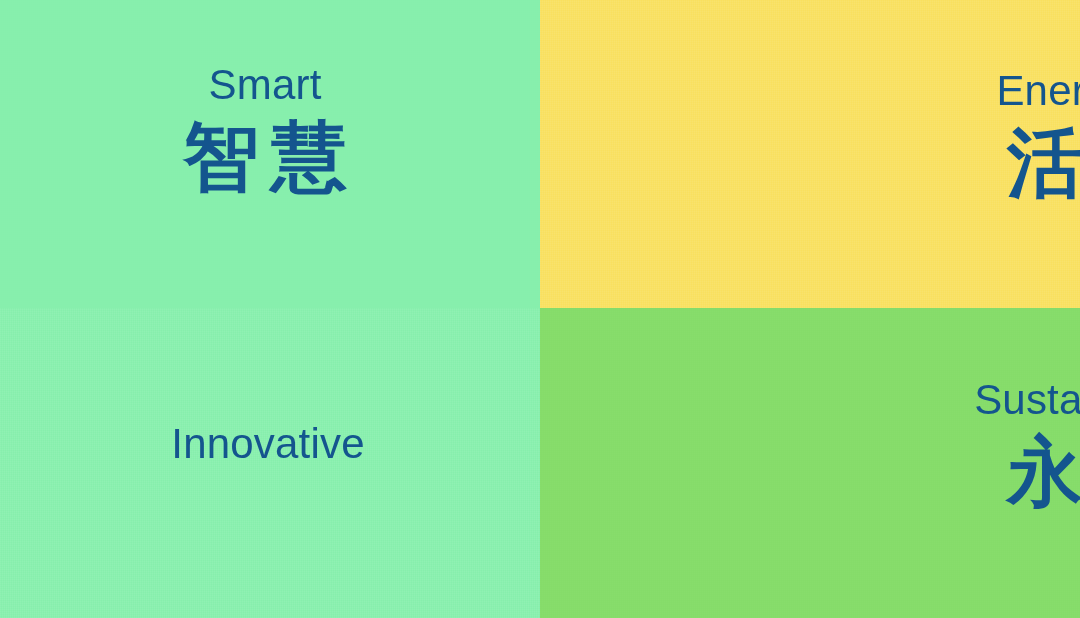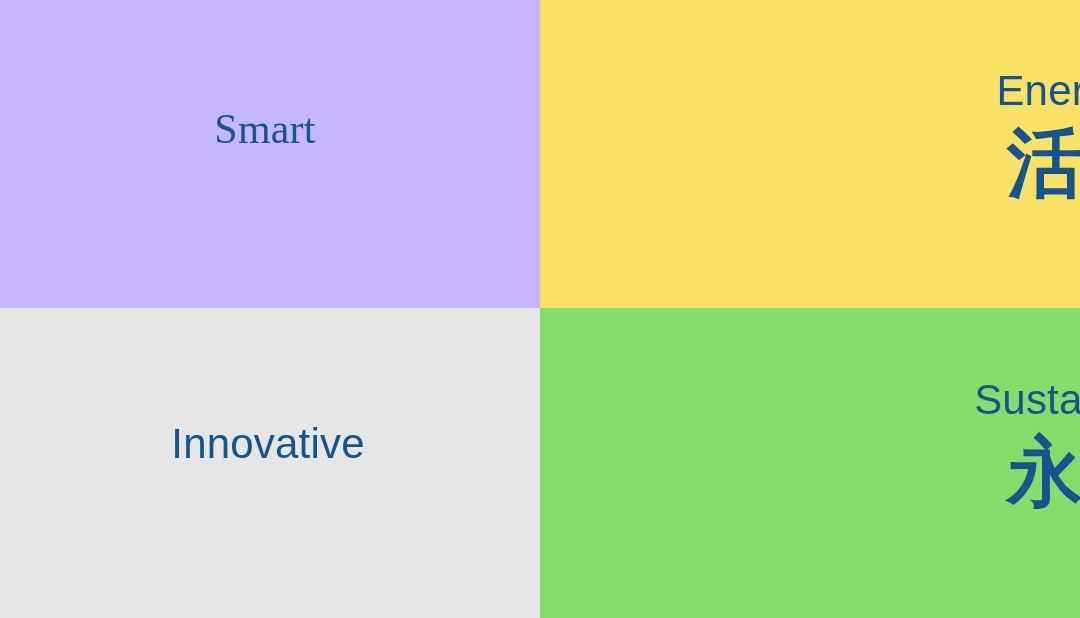--- a/index.html
+++ b/index.html
@@ -82,34 +82,35 @@
   .tr .zh-label { letter-spacing: 6px;  text-indent: 6px; }
   .bl .zh-label { letter-spacing: 0px; }
   .br .zh-label { letter-spacing: 4px;  text-indent: 4px; }
 </style>
 </head>
 <body>
 
 <div id="canvas" style="width: 1080px; height: 618px; color: rgb(20, 85, 142);">
   <div class="grid">
 
-    <div class="quadrant q-cyan tl" style="background-color: #c4b5fd; font-family: Liberation Serif, serif;">
+    <div class="quadrant q-cyan tl" style="background-color: #86efac;">
       <div class="text-block">
         <div class="en-label">Smart</div>
+        <div class="zh-label">智慧</div>
       </div>
     </div>
 
     <div class="quadrant q-yellow tr" style="background-color: rgb(249, 224, 94);">
       <div class="text-block">
         <div class="en-label">Energetic</div>
         <div class="zh-label">活力</div>
       </div>
     </div>
 
-    <div class="quadrant q-purple bl" style="background-color: #e5e5e5;">
+    <div class="quadrant q-purple bl" style="background-color: #86efac;">
       <div class="text-block">
         <div class="en-label">Innovative</div>
       </div>
     </div>
 
     <div class="quadrant q-green br" style="background-color: rgb(133, 220, 105);">
       <div class="text-block">
         <div class="en-label">Sustainable</div>
         <div class="zh-label">永續</div>
       </div>

